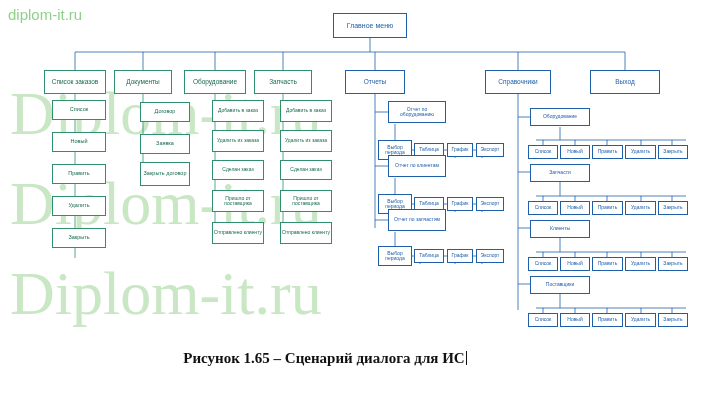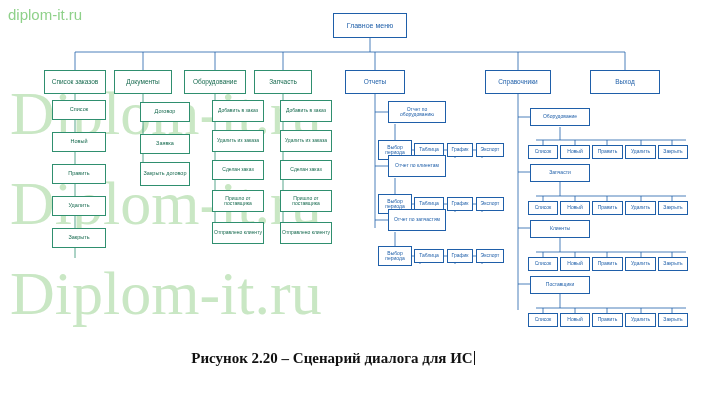--- a/index.html
+++ b/index.html
@@ -3,21 +3,21 @@
 <meta charset="utf-8">
 <style>
   html,body{margin:0;padding:0;}
   body{
     width:706px;height:407px;
     background:#ffffff;
     font-family:"Liberation Sans", sans-serif;
     position:relative;
     overflow:hidden;
   }
-  #stage{position:absolute;left:0;top:0;width:650px;height:407px;padding-left:16px;}
+  #stage{position:absolute;left:0;top:0;width:650px;height:407px;}
 
   
   .wm{
     position:absolute;
     color:#c9e7c4;
     font-family:"Liberation Serif", serif;
     font-weight:400;
     white-space:nowrap;
     pointer-events:none;
     user-select:none;
@@ -264,16 +264,16 @@
   <div class="node tiny" style="left:658px;top:257px;width:30px;height:14px;">Закрыть</div>
 
   <div class="node tiny" style="left:530px;top:276px;width:60px;height:18px;">Поставщики</div>
   <div class="node tiny" style="left:528px;top:313px;width:30px;height:14px;">Список</div>
   <div class="node tiny" style="left:560px;top:313px;width:30px;height:14px;">Новый</div>
   <div class="node tiny" style="left:592px;top:313px;width:31px;height:14px;">Править</div>
   <div class="node tiny" style="left:625px;top:313px;width:31px;height:14px;">Удалить</div>
   <div class="node tiny" style="left:658px;top:313px;width:30px;height:14px;">Закрыть</div>
 
   <div class="caption">
-    <span>Рисунок 2.20 – Сценарий диалога для ИС</span><span class="caret"></span>
+    <span>Рисунок 1.65 – Сценарий диалога для ИС</span><span class="caret"></span>
   </div>
 
 </div>
 
 </body></html>

